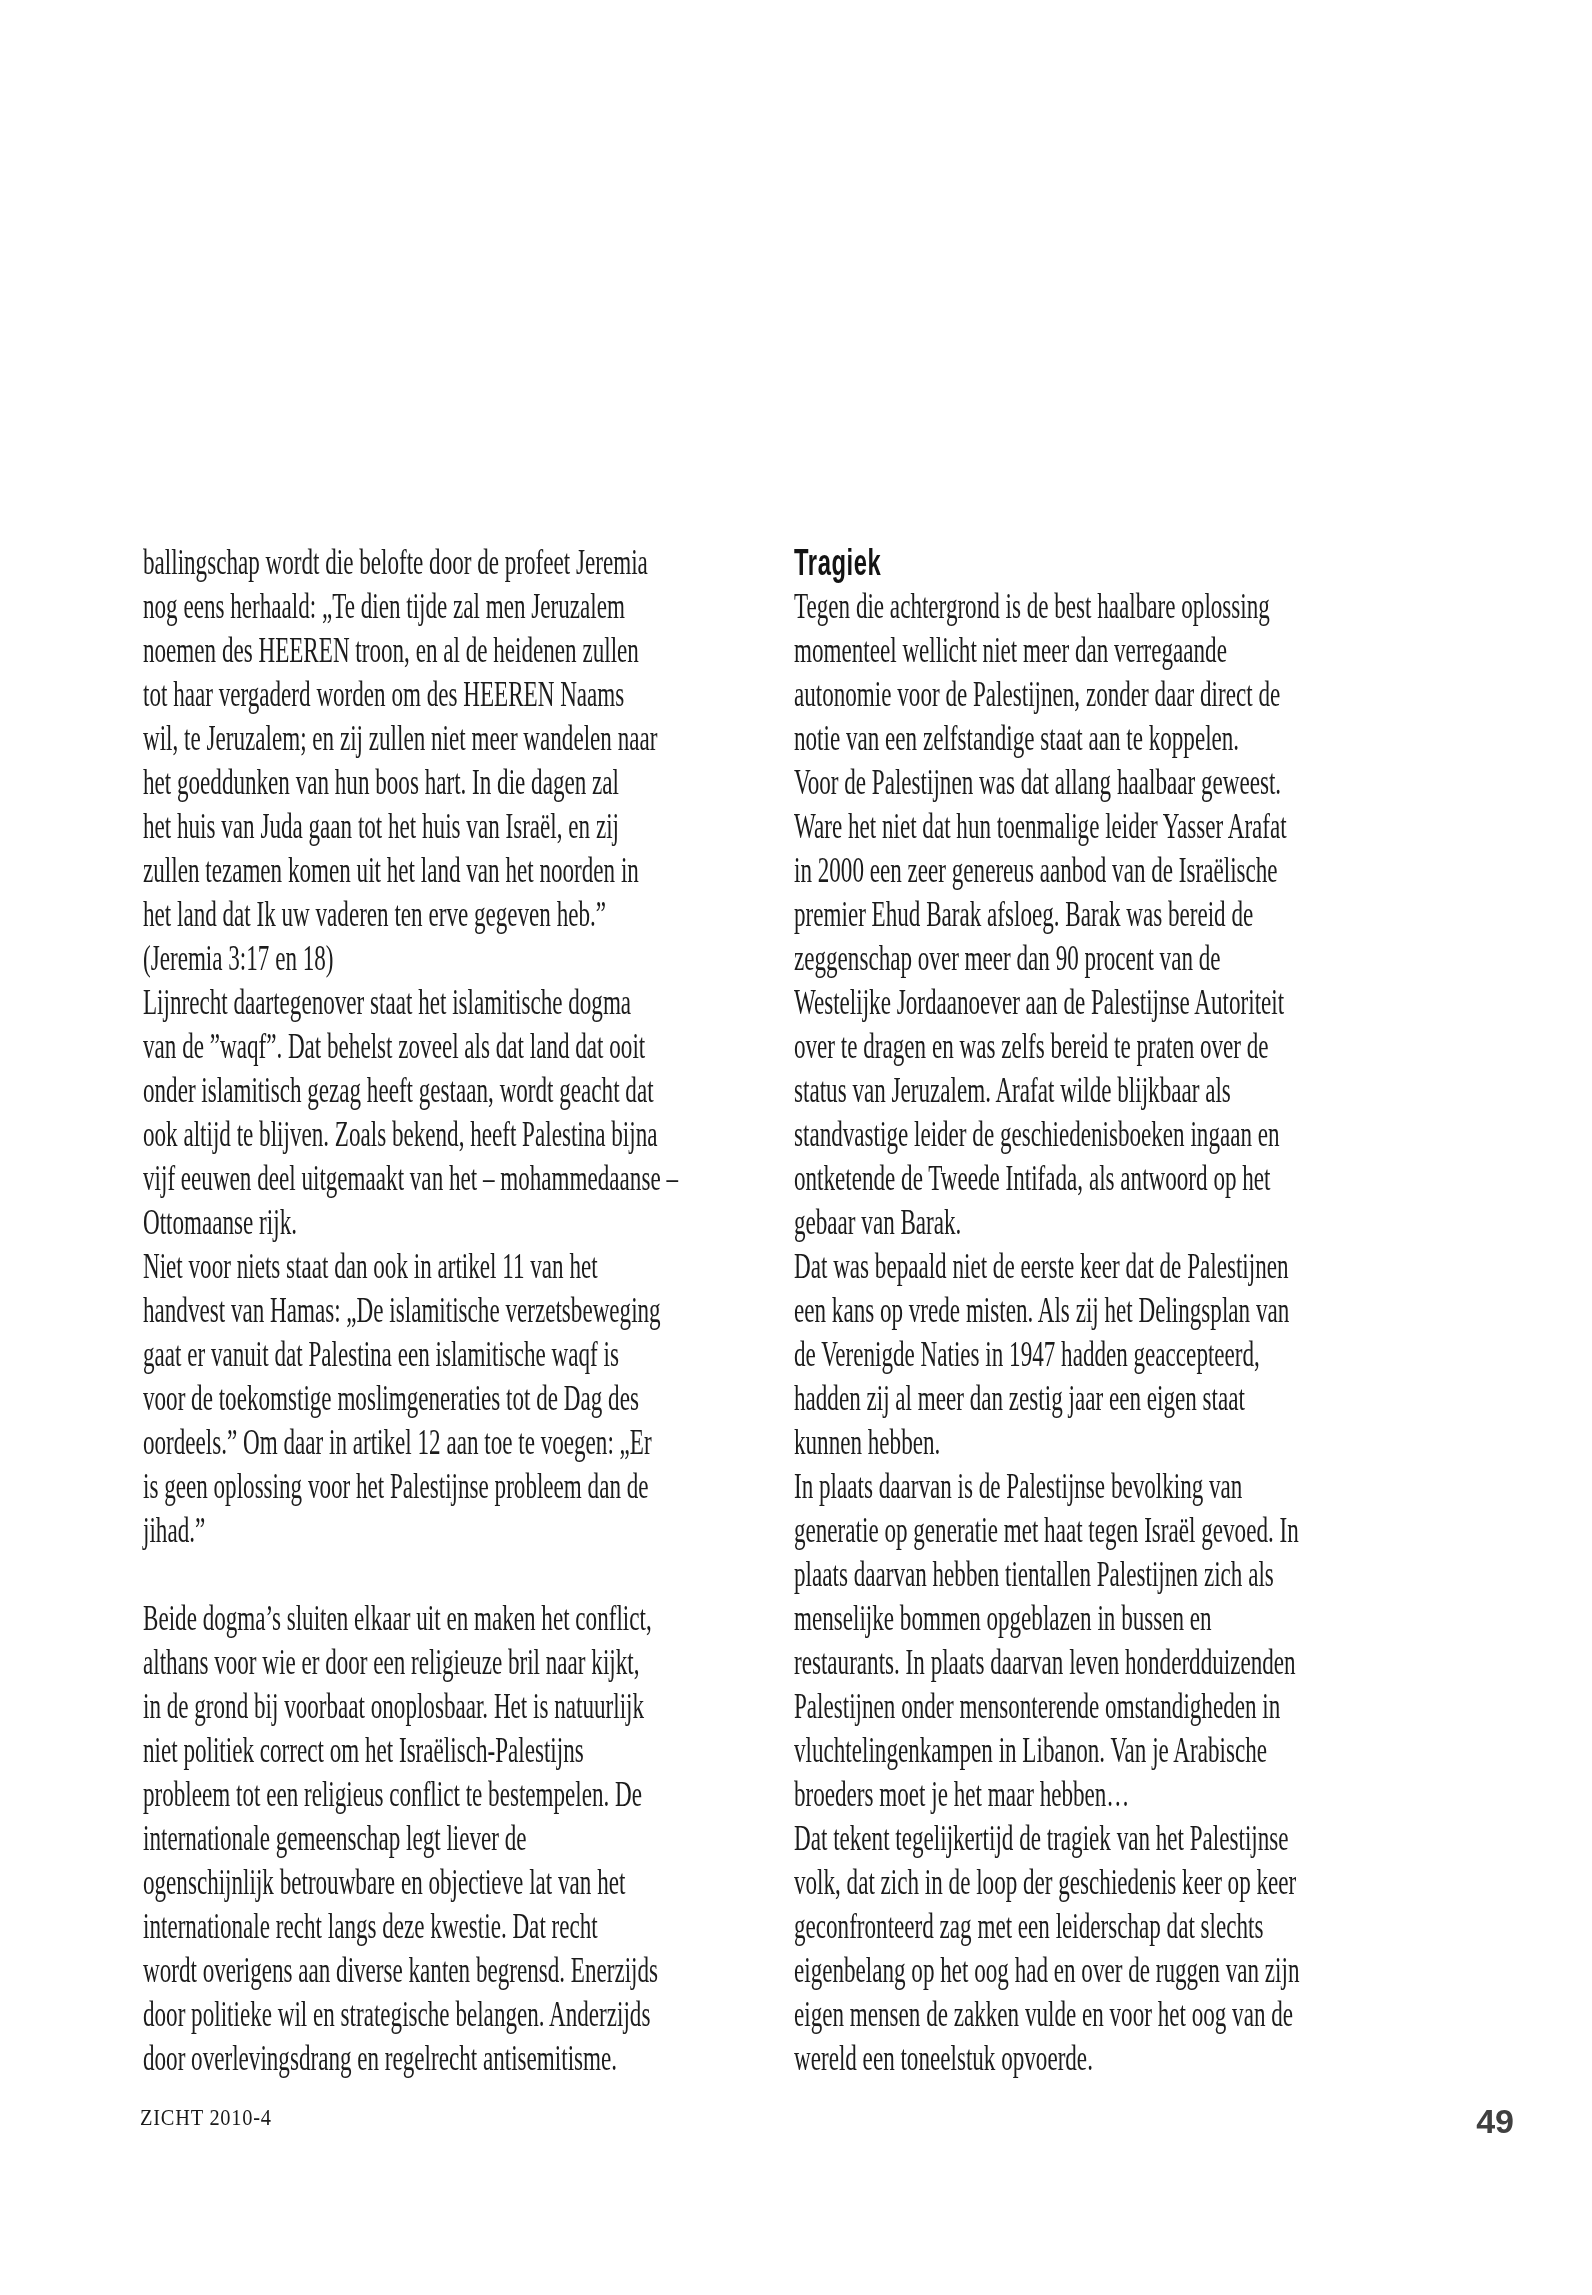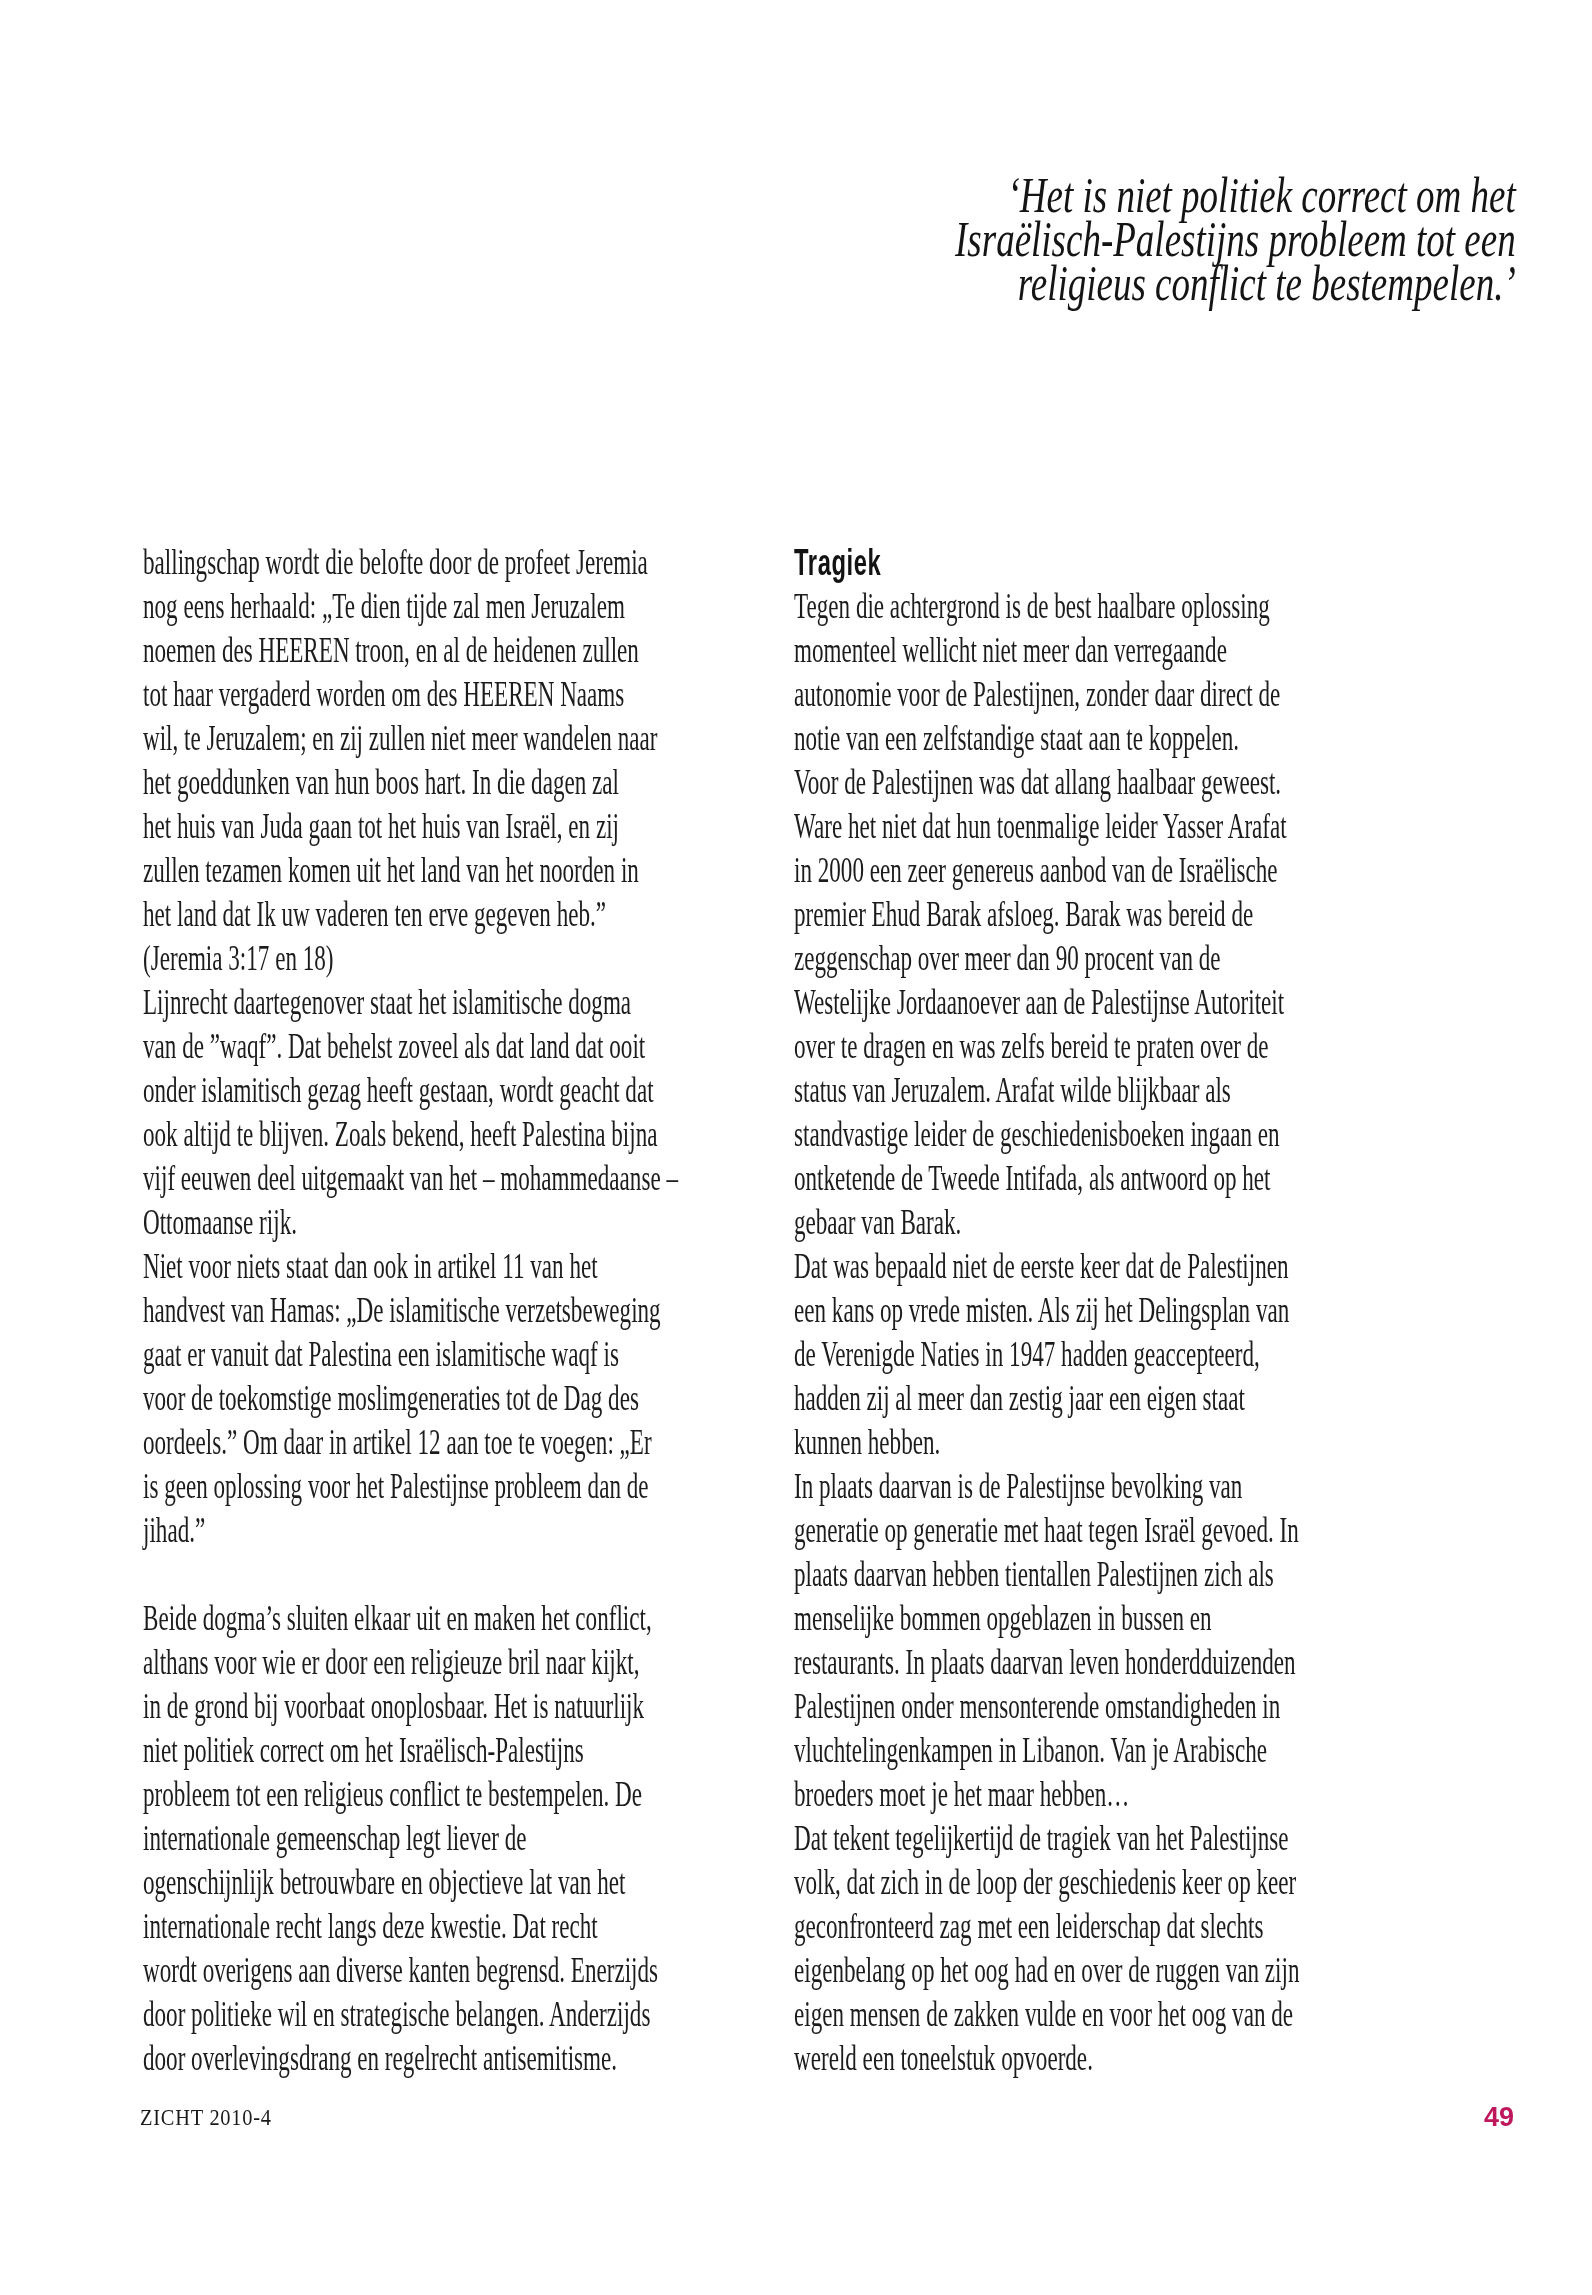--- a/index.html
+++ b/index.html
@@ -17,34 +17,27 @@
              white-space:nowrap;color:#1c1c1c;}
   .column.left  .col-inner{width:894px;}
   .column.right .col-inner{width:863px;}
   .line{height:44px;}
   .heading{font-family:"Liberation Sans",sans-serif;font-weight:700;font-size:36px;
            letter-spacing:0.9px;color:#131313;}
   
   .footer-journal{position:absolute;left:140px;top:2104px;font-size:24px;letter-spacing:0.9px;
                   transform:scaleX(0.85);transform-origin:0 0;white-space:nowrap;color:#1a1a1a;}
   .page-number{position:absolute;right:78px;top:2102px;font-family:"Liberation Sans",sans-serif;
-               font-weight:700;font-size:27px;color:#be185d;}
+               font-weight:700;font-size:34px;color:#404040;}
 </style>
 </head>
 <body>
 
 <div class="page">
 
-  <div class="pull-quote">
-    <div class="pq-inner">
-        <div class="line">‘Het is niet politiek correct om het</div>
-        <div class="line">Israëlisch-Palestijns probleem tot een</div>
-        <div class="line">religieus conflict te bestempelen.’</div>
-      </div>
-  </div>
 
   <div class="column left">
     <div class="col-inner">
         <div class="line">ballingschap wordt die belofte door de profeet Jeremia</div>
         <div class="line">nog eens herhaald: „Te dien tijde zal men Jeruzalem</div>
         <div class="line">noemen des HEEREN troon, en al de heidenen zullen</div>
         <div class="line">tot haar vergaderd worden om des HEEREN Naams</div>
         <div class="line">wil, te Jeruzalem; en zij zullen niet meer wandelen naar</div>
         <div class="line">het goeddunken van hun boos hart. In die dagen zal</div>
         <div class="line">het huis van Juda gaan tot het huis van Israël, en zij</div>

